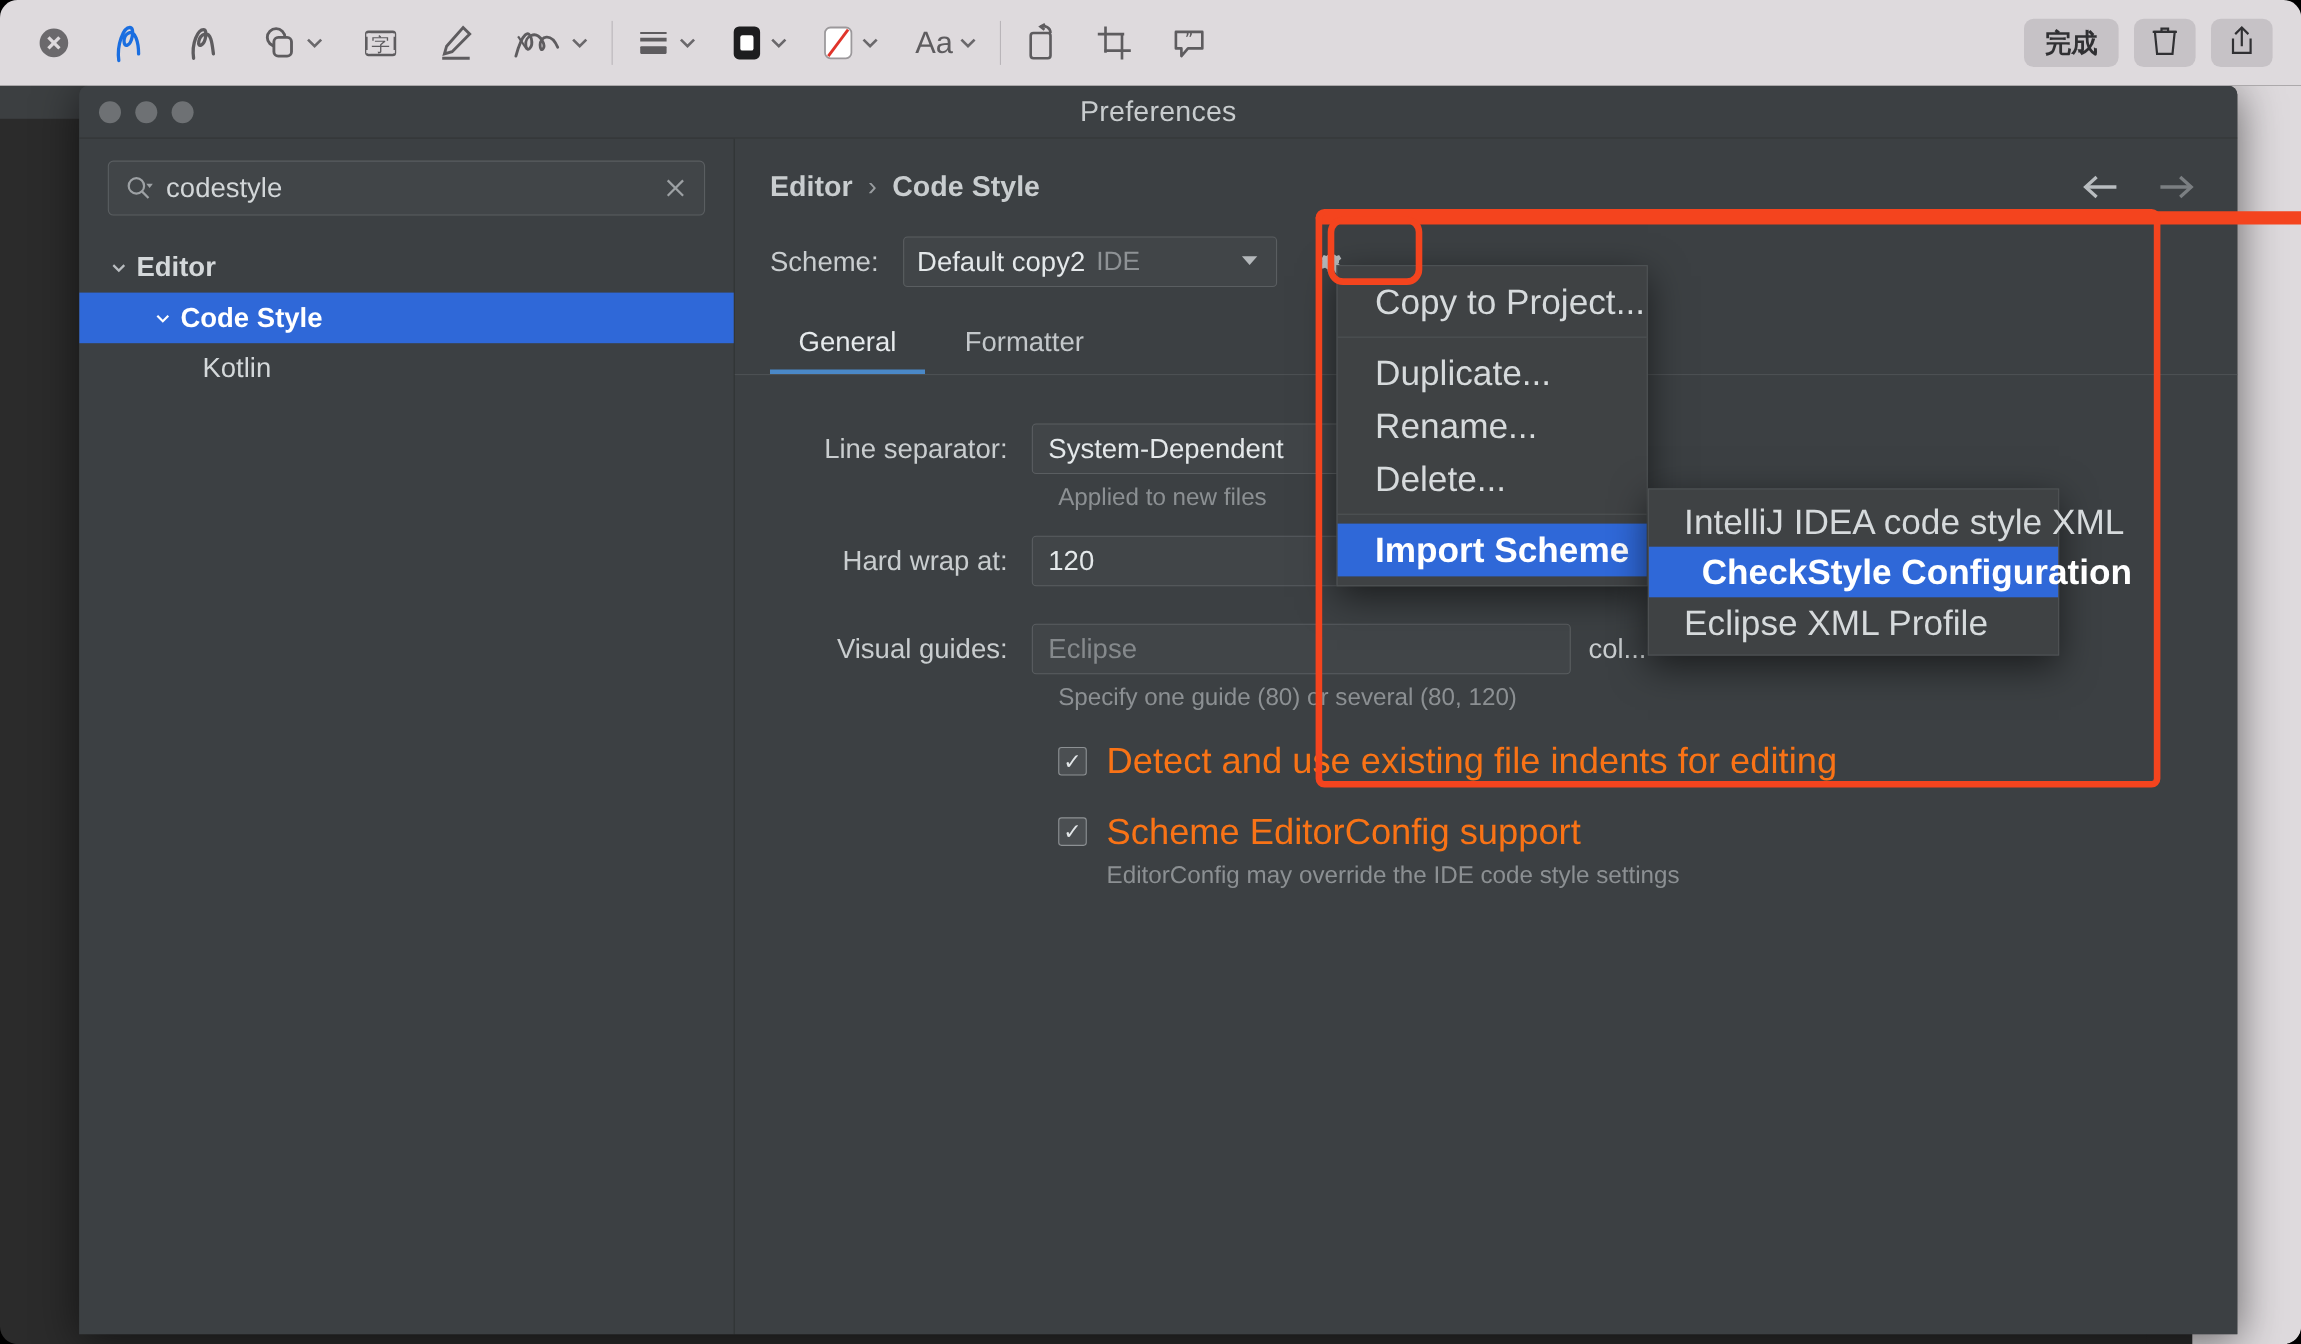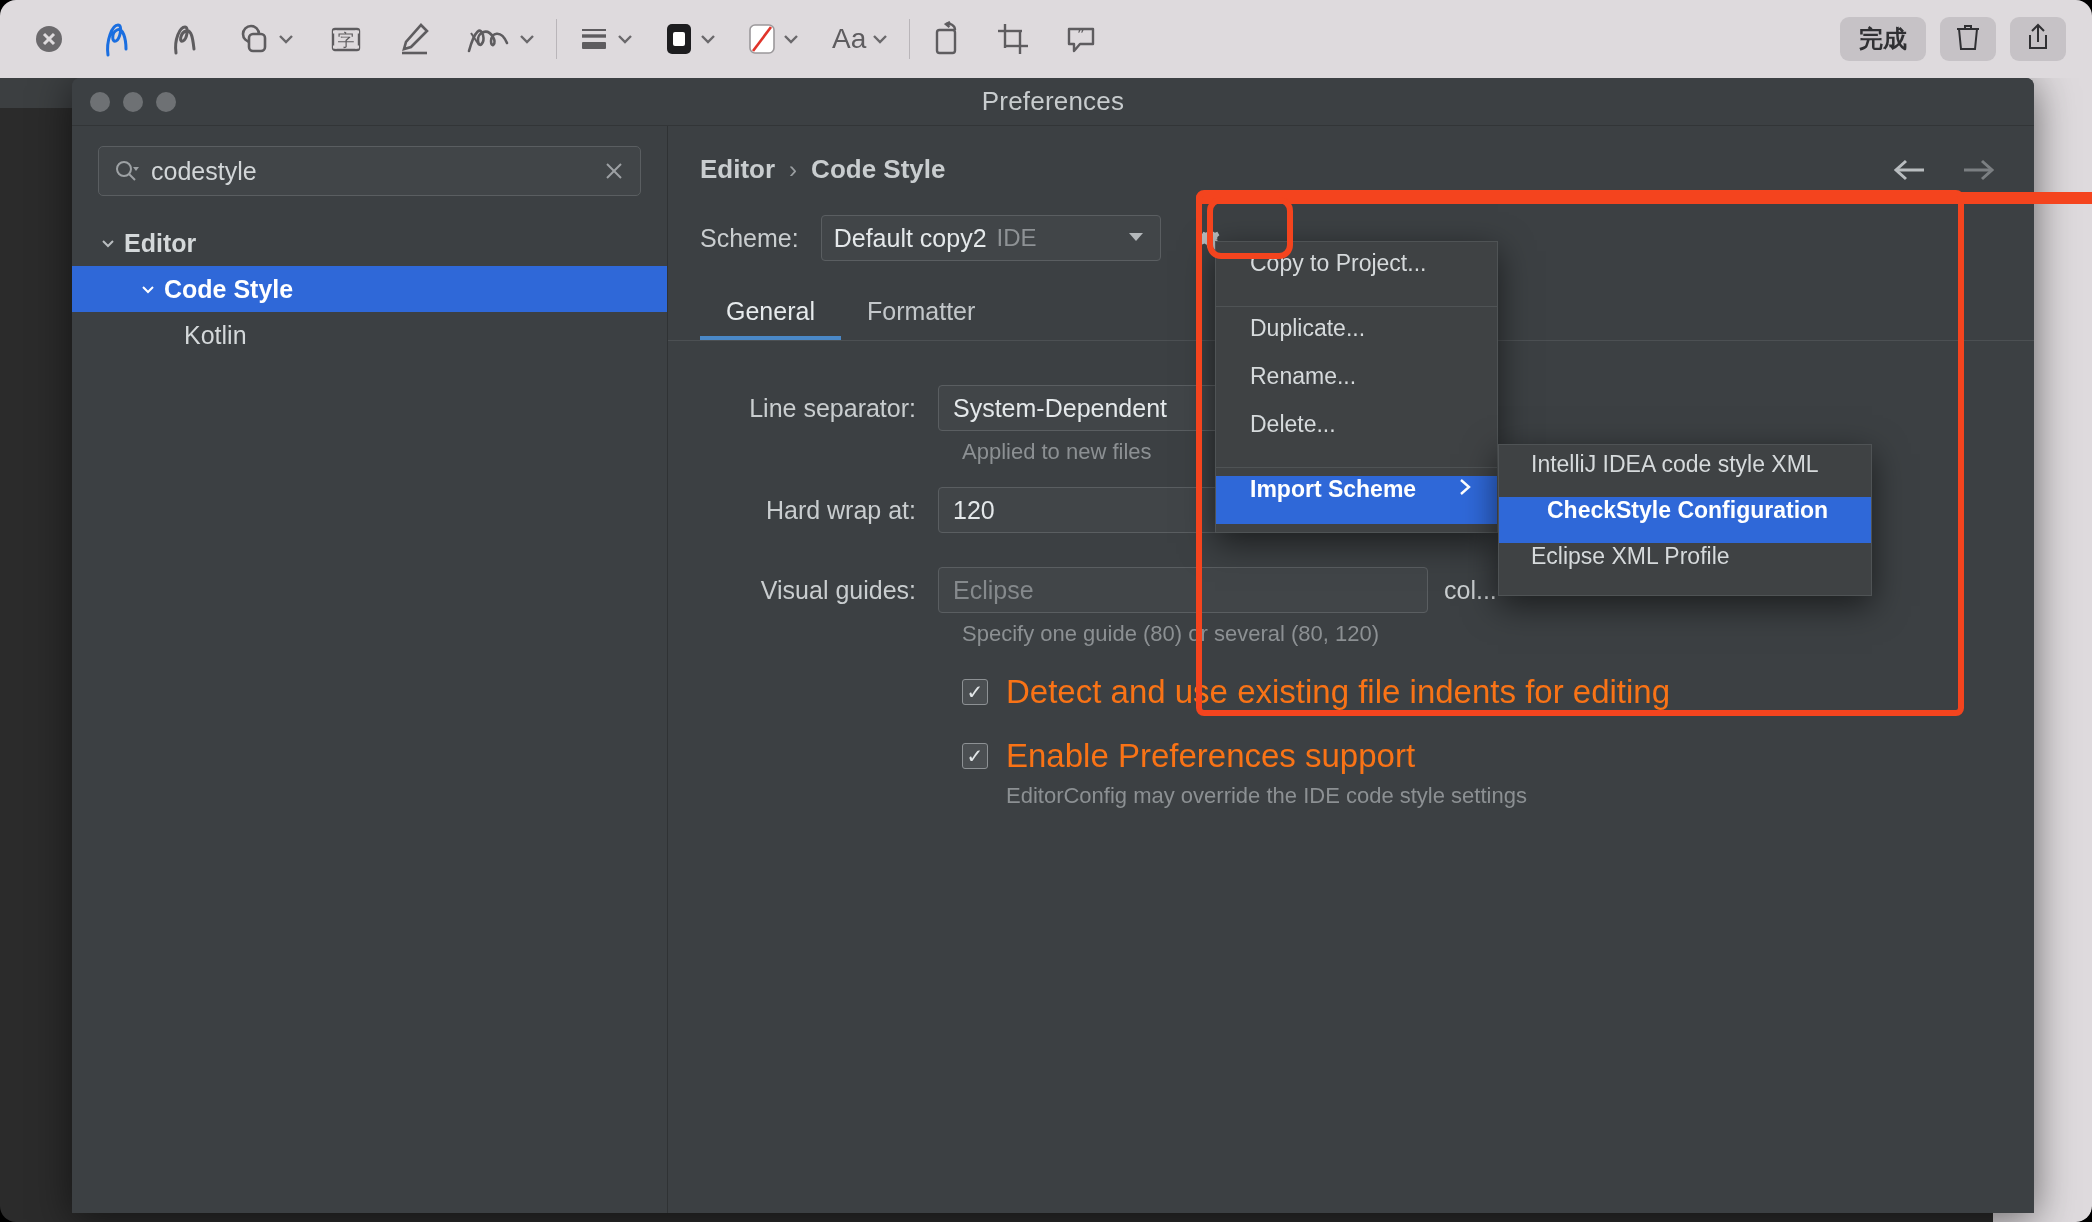--- a/index.html
+++ b/index.html
@@ -123,21 +123,21 @@
   }
   .scheme-val { font-size: 25px; color: #e4e8ea; }
   .scheme-ide { font-size: 24px; color: #8e9295; }
   .scheme-caret { margin-left: auto; color: #b4b8bb; }
   .gear-btn {
     width: 48px; height: 44px; display: flex; align-items: center; justify-content: center;
     position: relative; color: #b6babd;
   }
   .gear-caret { position: absolute; right: 8px; bottom: 4px; }
 
-  .tabs { display: flex; gap: 0; padding: 36px 0 0 32px; }
+  .tabs { display: flex; gap: 10px; padding: 36px 0 0 32px; }
   .tab { font-size: 25px; color: #c3c7ca; padding: 0 26px 14px 26px; }
   .tab.active { color: #e6eaec; box-shadow: inset 0 -4px 0 #4a88c7; }
   .tabs-underline { height: 1px; background: #4c5053; margin: 0 0 0 0; }
 
   .form { padding: 44px 0 0 0; }
   .frow { display: flex; align-items: center; margin-bottom: 8px; }
   .flabel { width: 270px; text-align: right; padding-right: 22px; font-size: 25px; color: #c9cdcf; }
   .field {
     height: 46px; border: 1px solid #5a5e61; border-radius: 4px; background: #414548;
     display: flex; align-items: center; padding: 0 14px;
@@ -154,22 +154,22 @@
   }
   .ctext { font-size: 33px; color: #f97316; }
   .chint { font-size: 22px; color: #8c9093; margin: 8px 0 0 338px; }
 
   
   .ctxmenu {
     position: absolute; background: #3f4244; border: 1px solid #4f5355;
     box-shadow: 0 10px 32px rgba(0,0,0,.55); padding: 8px 0; z-index: 40;
   }
   .mi {
-    display: flex; align-items: flex-start; height: 48px; padding: 0 26px 0 34px;
-    font-size: 23px; color: #d6dadc; white-space: nowrap;
+    display: flex; align-items: center; height: 48px; padding: 0 26px 0 34px;
+    font-size: 32px; color: #d6dadc; white-space: nowrap;
   }
   .mi.sel { background: #2f68d8; color: #fff; font-weight: bold; }
   .mi .arrow { margin-left: auto; padding-left: 40px; color: #b2b6b9; }
   .mi.sel .arrow { color: #fff; }
   .msep { height: 1px; background: #4f5355; margin: 8px 0; }
 
   
   .anno {
     position: absolute; border: 6px solid #f4441e; border-radius: 8px;
     pointer-events: none; z-index: 60;
@@ -338,21 +338,21 @@
           </div>
           <div class="fhint">Specify one guide (80) or several (80, 120)</div>
 
           <div class="checkrow">
             <span class="cbox">✓</span>
             <span class="ctext">Detect and use existing file indents for editing</span>
           </div>
 
           <div class="checkrow">
             <span class="cbox">✓</span>
-            <span class="ctext">Enable Preferences support</span>
+            <span class="ctext">Scheme EditorConfig support</span>
           </div>
           <div class="chint">EditorConfig may override the IDE code style settings</div>
 
         </div>
       </div>
     </div>
 
     <div class="ctxmenu" style="left:1143px; top:163px; width:283px;">
       <div class="mi">
         <span>Copy to Project...</span>

